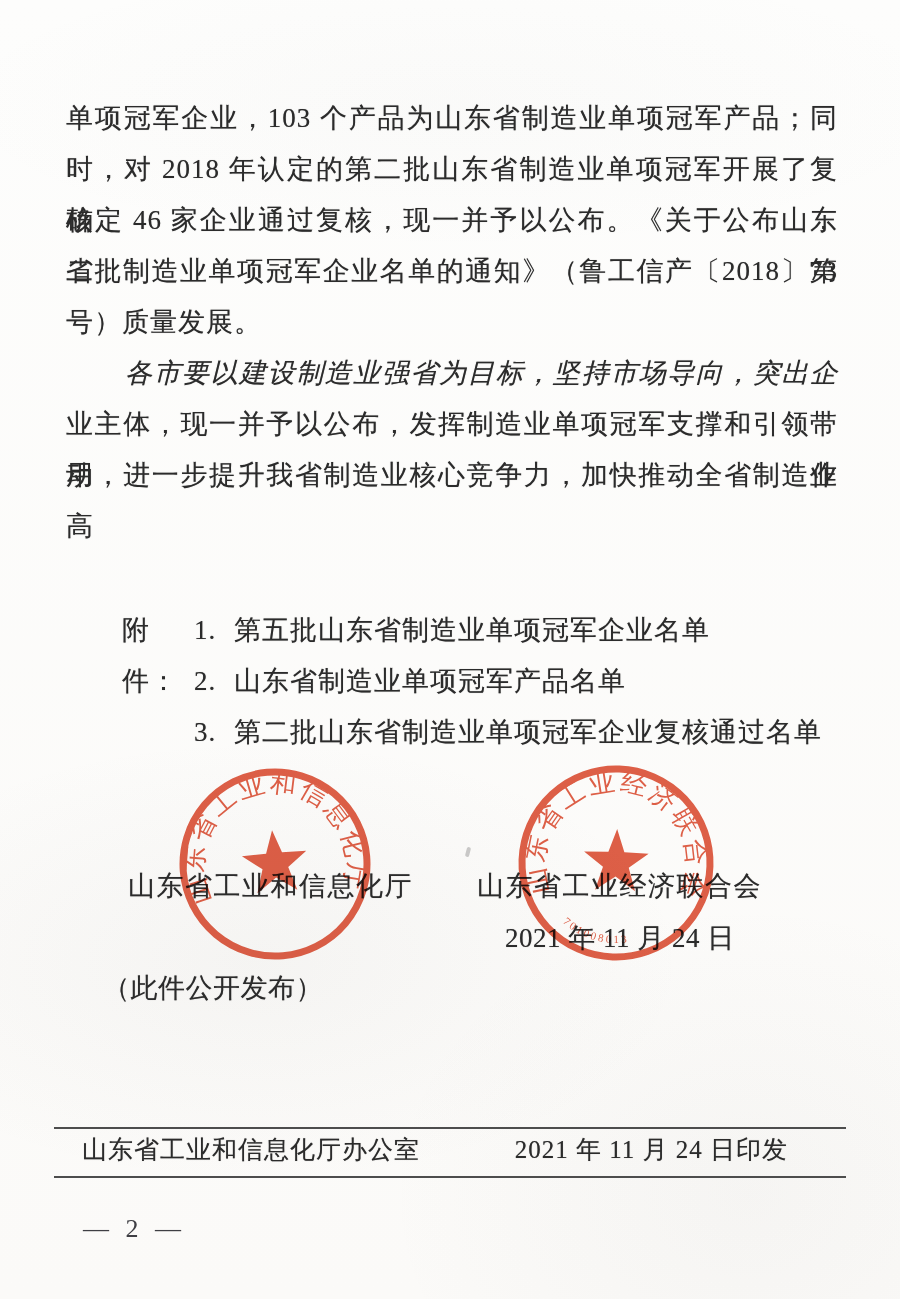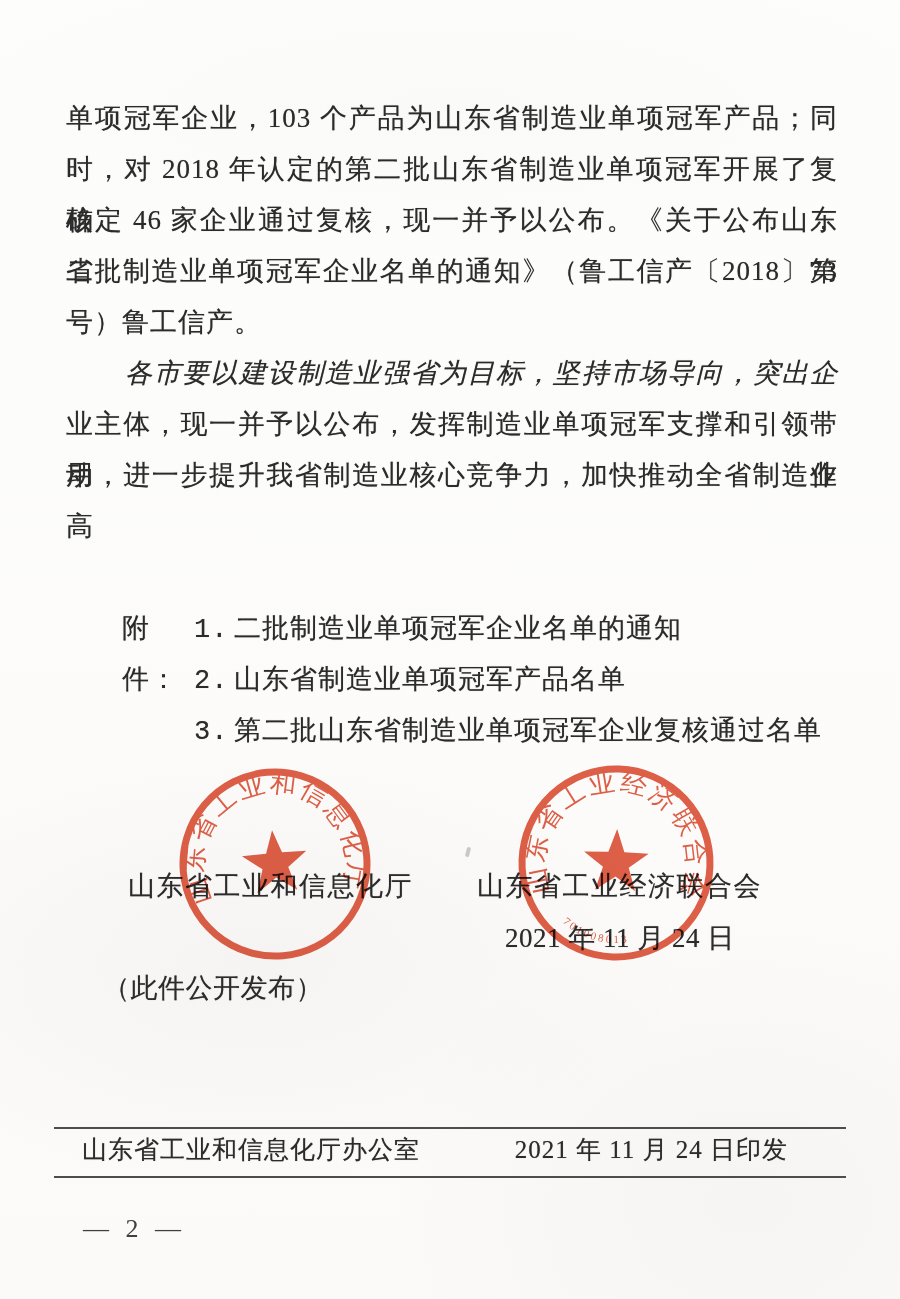--- a/index.html
+++ b/index.html
@@ -21,21 +21,21 @@
   
   .body-text{position:absolute;left:66px;top:93px;width:772px;}
   .bline{
     height:51px;line-height:51px;font-size:27px;color:#2b2b2b;
     letter-spacing:1px;white-space:nowrap;
     text-shadow:0 0 .7px rgba(45,45,45,.55);
   }
   .bline.just{text-align:justify;text-align-last:justify;white-space:normal;}
   .bline.indent{padding-left:59px;font-style:italic;}
   
-  .attachments{position:absolute;left:122px;top:605px;font-family:Liberation Mono, monospace;}
+  .attachments{position:absolute;left:122px;top:605px;}
   .att-row{display:flex;height:51px;line-height:51px;font-size:27px;color:#2b2b2b;
     letter-spacing:1px;text-shadow:0 0 .7px rgba(45,45,45,.55);}
   .att-label{width:72px;}
   .att-num{width:40px;}
   
   .sig{position:absolute;font-size:27px;color:#2b2b2b;letter-spacing:1.5px;
     white-space:nowrap;text-shadow:0 0 .7px rgba(45,45,45,.55);}
   .sig-left{left:128px;top:868px;}
   .sig-right{left:477px;top:868px;}
   .sig-date{left:505px;top:920px;letter-spacing:.5px;font-family:Liberation Serif, serif;}
@@ -63,31 +63,31 @@
 </head>
 <body>
 
 <div class="page">
 
   <div class="body-text">
     <div class="bline just">单项冠军企业，103 个产品为山东省制造业单项冠军产品；同</div>
     <div class="bline just">时，对 2018 年认定的第二批山东省制造业单项冠军开展了复核，</div>
     <div class="bline just">确定 46 家企业通过复核，现一并予以公布。《关于公布山东省第</div>
     <div class="bline just">二批制造业单项冠军企业名单的通知》（鲁工信产〔2018〕73</div>
-    <div class="bline">号）鲁工信产。</div>
+    <div class="bline">号）质量发展。</div>
     <div class="bline just indent">各市要以建设制造业强省为目标，坚持市场导向，突出企</div>
     <div class="bline just">业主体，现一并予以公布，发挥制造业单项冠军支撑和引领带动作</div>
     <div class="bline just">用，进一步提升我省制造业核心竞争力，加快推动全省制造业高</div>
   </div>
 
   <div class="attachments">
     <div class="att-row">
       <span class="att-label">附件：</span>
       <span class="att-num">1.</span>
-      <span class="att-title">二批制造业单项冠军企业名单的通知</span>
+      <span class="att-title">第五批山东省制造业单项冠军企业名单</span>
     </div>
     <div class="att-row">
       <span class="att-label"></span>
       <span class="att-num">2.</span>
       <span class="att-title">山东省制造业单项冠军产品名单</span>
     </div>
     <div class="att-row">
       <span class="att-label"></span>
       <span class="att-num">3.</span>
       <span class="att-title">第二批山东省制造业单项冠军企业复核通过名单</span>

